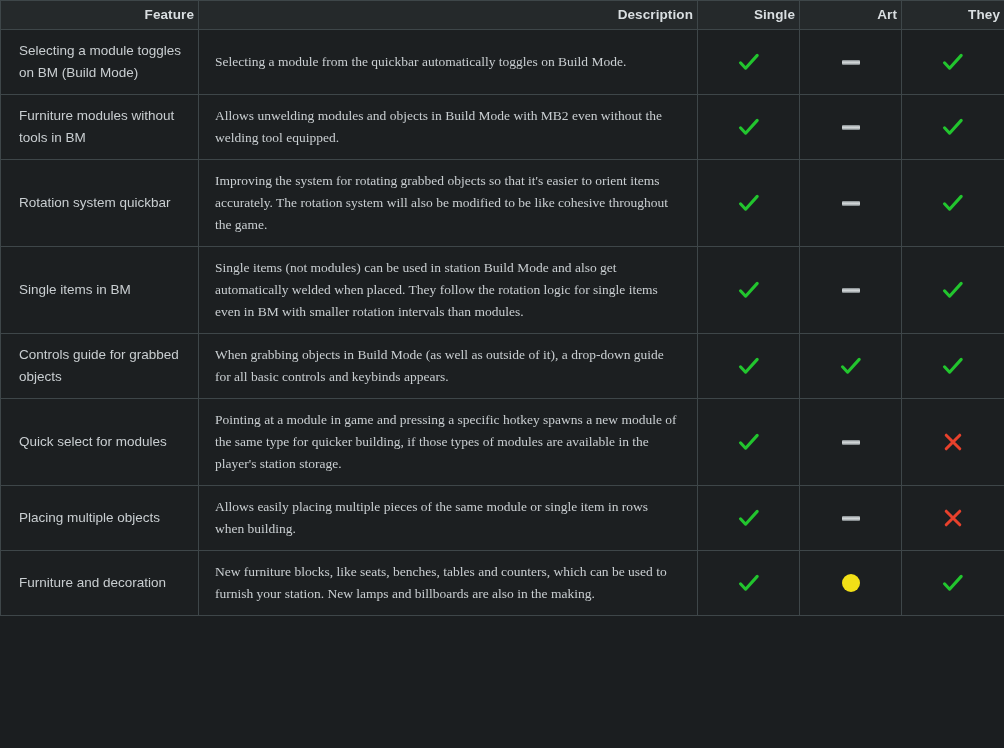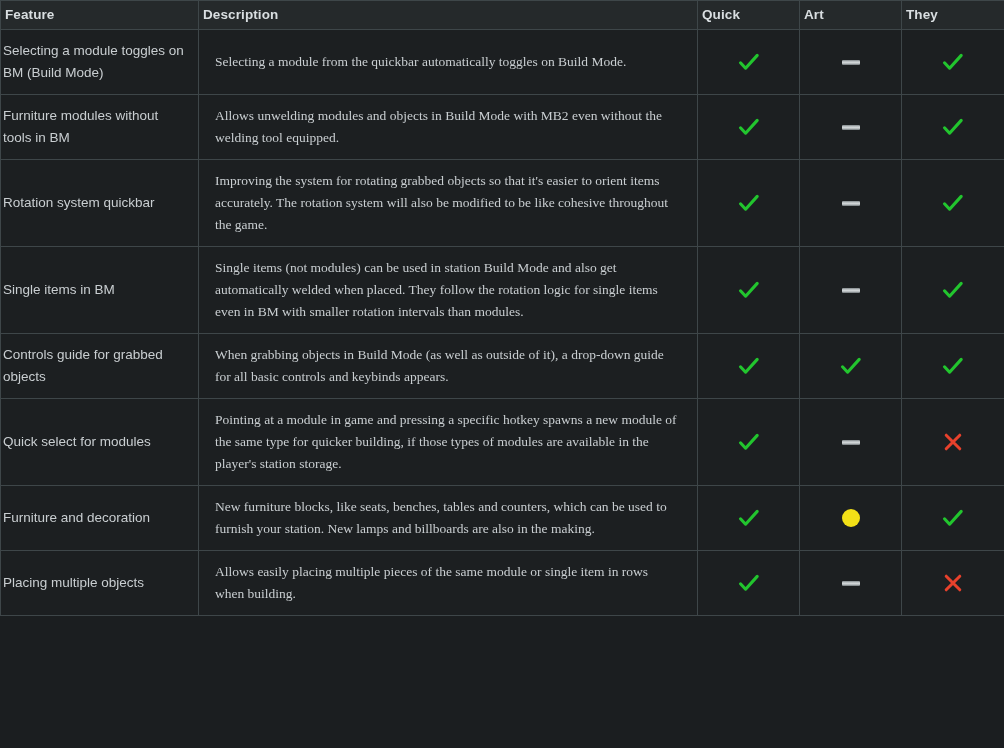--- a/index.html
+++ b/index.html
@@ -28,37 +28,37 @@
   .roadmap-table col.col-art     { width: 102px; }
   .roadmap-table col.col-code    { width: 103px; }
 
   .roadmap-table th {
     background: #25292b;
     border: 1px solid #3e4649;
     border-top: 1px solid #3e4649;
     color: #d9dee1;
     font-size: 13.5px;
     font-weight: bold;
-    text-align: left;
+    text-align: right;
     padding: 6px 4px 7px 4px;
     line-height: 15px;
     letter-spacing: 0.1px;
   }
 
   .roadmap-table td {
     border: 1px solid #3e4649;
     background: #1c1f21;
     font-size: 13.5px;
     line-height: 22px;
     vertical-align: middle;
     color: #c9ced1;
   }
 
   td.cell-feature {
-    padding: 10px 14px 10px 2px;
+    padding: 10px 14px 10px 18px;
   }
 
   td.cell-desc {
     padding: 10px 18px 10px 16px;
     font-family: Liberation Serif, serif;
   }
 
   td.cell-status {
     text-align: center;
     padding: 10px 4px;
@@ -98,21 +98,21 @@
     <col class="col-feature">
     <col class="col-desc">
     <col class="col-design">
     <col class="col-art">
     <col class="col-code">
   </colgroup>
   <thead>
     <tr>
       <th>Feature</th>
       <th>Description</th>
-      <th>Quick</th>
+      <th>Single</th>
       <th>Art</th>
       <th>They</th>
     </tr>
   </thead>
   <tbody id="table-body">
       <tr>
         <td class="cell-feature">Selecting a module toggles on BM (Build Mode)</td>
         <td class="cell-desc">Selecting a module from the quickbar automatically toggles on Build Mode.</td>
         <td class="cell-status"><span class="mark"><svg width="22" height="20" viewBox="0 0 22 20">
               <path d="M2.5 10.8 L7.6 16.2 L19.2 3.4" fill="none" stroke="#22c52e" stroke-width="3.1" stroke-linecap="round" stroke-linejoin="round"></path>
@@ -173,35 +173,35 @@
         <td class="cell-desc">Pointing at a module in game and pressing a specific hotkey spawns a new module of the same type for quicker building, if those types of modules are available in the player's station storage.</td>
         <td class="cell-status"><span class="mark"><svg width="22" height="20" viewBox="0 0 22 20">
               <path d="M2.5 10.8 L7.6 16.2 L19.2 3.4" fill="none" stroke="#22c52e" stroke-width="3.1" stroke-linecap="round" stroke-linejoin="round"></path>
             </svg></span></td>
         <td class="cell-status"><span class="mark-dash"></span></td>
         <td class="cell-status"><span class="mark"><svg width="20" height="20" viewBox="0 0 20 20">
               <path d="M3.2 3.2 L16.8 16.8 M16.8 3.2 L3.2 16.8" fill="none" stroke="#e8412c" stroke-width="3" stroke-linecap="round"></path>
             </svg></span></td>
       </tr>
       <tr>
+        <td class="cell-feature">Placing multiple objects</td>
+        <td class="cell-desc">Allows easily placing multiple pieces of the same module or single item in rows when building.</td>
+        <td class="cell-status"><span class="mark"><svg width="22" height="20" viewBox="0 0 22 20">
+              <path d="M2.5 10.8 L7.6 16.2 L19.2 3.4" fill="none" stroke="#22c52e" stroke-width="3.1" stroke-linecap="round" stroke-linejoin="round"></path>
+            </svg></span></td>
+        <td class="cell-status"><span class="mark-dash"></span></td>
+        <td class="cell-status"><span class="mark"><svg width="20" height="20" viewBox="0 0 20 20">
+              <path d="M3.2 3.2 L16.8 16.8 M16.8 3.2 L3.2 16.8" fill="none" stroke="#e8412c" stroke-width="3" stroke-linecap="round"></path>
+            </svg></span></td>
+      </tr>
+      <tr>
         <td class="cell-feature">Furniture and decoration</td>
         <td class="cell-desc">New furniture blocks, like seats, benches, tables and counters, which can be used to furnish your station. New lamps and billboards are also in the making.</td>
         <td class="cell-status"><span class="mark"><svg width="22" height="20" viewBox="0 0 22 20">
               <path d="M2.5 10.8 L7.6 16.2 L19.2 3.4" fill="none" stroke="#22c52e" stroke-width="3.1" stroke-linecap="round" stroke-linejoin="round"></path>
             </svg></span></td>
         <td class="cell-status"><span class="mark-circle"></span></td>
         <td class="cell-status"><span class="mark"><svg width="22" height="20" viewBox="0 0 22 20">
               <path d="M2.5 10.8 L7.6 16.2 L19.2 3.4" fill="none" stroke="#22c52e" stroke-width="3.1" stroke-linecap="round" stroke-linejoin="round"></path>
             </svg></span></td>
       </tr>
-      <tr>
-        <td class="cell-feature">Placing multiple objects</td>
-        <td class="cell-desc">Allows easily placing multiple pieces of the same module or single item in rows when building.</td>
-        <td class="cell-status"><span class="mark"><svg width="22" height="20" viewBox="0 0 22 20">
-              <path d="M2.5 10.8 L7.6 16.2 L19.2 3.4" fill="none" stroke="#22c52e" stroke-width="3.1" stroke-linecap="round" stroke-linejoin="round"></path>
-            </svg></span></td>
-        <td class="cell-status"><span class="mark-dash"></span></td>
-        <td class="cell-status"><span class="mark"><svg width="20" height="20" viewBox="0 0 20 20">
-              <path d="M3.2 3.2 L16.8 16.8 M16.8 3.2 L3.2 16.8" fill="none" stroke="#e8412c" stroke-width="3" stroke-linecap="round"></path>
-            </svg></span></td>
-      </tr>
     </tbody>
 </table>
 
 </body></html>

